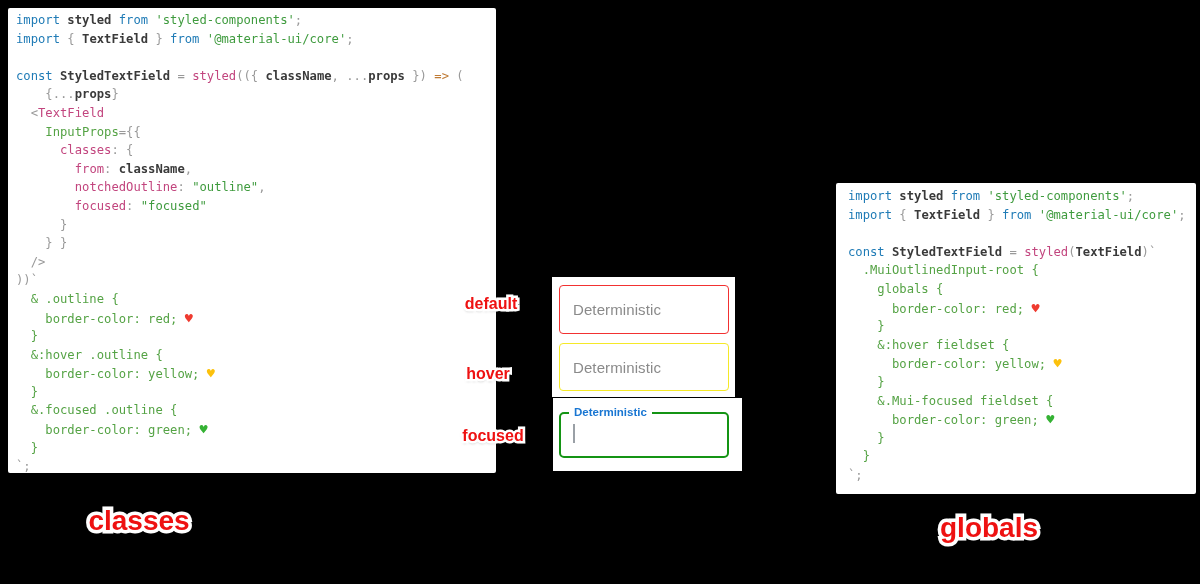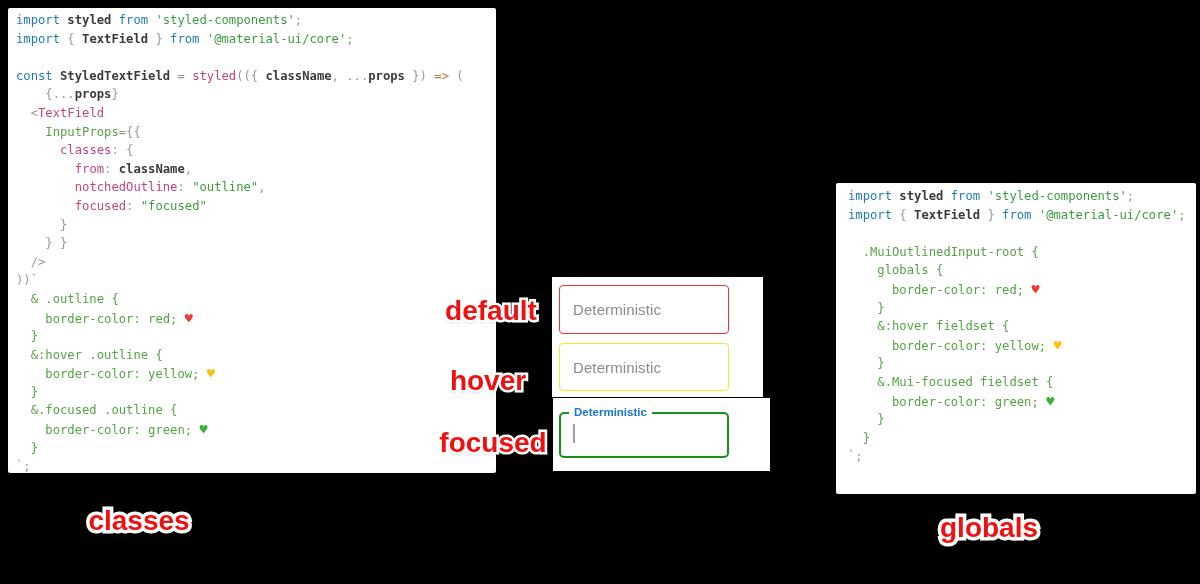--- a/index.html
+++ b/index.html
@@ -18,39 +18,39 @@
   .t-str{color:var(--str,#3f9b3e);}
   .t-css{color:var(--cssg,#55a345);}
   .t-attr{color:var(--cssg,#55a345);}
   .t-punc{color:var(--gray,#999999);}
   .t-arrow{color:var(--arrow,#bf7b35);}
   .t-hr{color:#ef3b30;font-size:13.5px;}
   .t-hy{color:#fcc10c;font-size:13.5px;}
   .t-hg{color:#35b234;font-size:13.5px;}
 
   
-  .demo-panel{position:absolute;background:var(--panel,#fff);padding-left:28px;}
+  .demo-panel{position:absolute;background:var(--panel,#fff);}
   #panel-top{left:552px;top:277px;width:183px;height:120px;}
   #panel-bottom{left:553px;top:398px;width:189px;height:73px;}
 
   .tf{position:absolute;box-sizing:border-box;background:#fff;display:flex;align-items:center;}
   #tf-default{left:7px;top:8px;width:170px;height:49px;border:1.6px solid var(--red,#f23131);border-radius:4px;}
   #tf-hover{left:7px;top:66px;width:170px;height:48px;border:1.6px solid var(--yellow,#f5e928);border-radius:4px;}
   #tf-focused{left:6px;top:14px;width:170px;height:46px;border:2px solid var(--green,#149414);border-radius:5px;}
   .tf-placeholder{color:var(--gray-text,#8a8a8a);font-size:15px;padding-left:13px;letter-spacing:.1px;}
   .tf-notch-label{position:absolute;top:-9px;left:8px;background:#fff;padding:0 5px;
                   color:var(--blue,#1976d2);font-size:11.5px;font-weight:bold;line-height:15px;}
   .tf-caret{position:absolute;left:12px;top:10px;width:2px;height:19px;background:#9aa0a6;}
 
   
   .sticker{position:absolute;font-weight:bold;color:var(--sticker,#ee1111);
            transform:translateX(-50%);white-space:nowrap;z-index:2;}
   .sticker::before{content:attr(data-text);position:absolute;left:0;top:0;z-index:-1;
                    color:#fff;text-shadow:0 2px 3px rgba(40,40,40,.55);}
-  .sticker-sm{font-size:28px;}
+  .sticker-sm{font-size:16px;}
   .sticker-sm::before{-webkit-text-stroke:5px #fff;}
   .sticker-lg{font-size:28px;}
   .sticker-lg::before{-webkit-text-stroke:7px #fff;}
   #label-default{left:491px;top:295px;}
   #label-hover{left:488px;top:365px;}
   #label-focused{left:493px;top:427px;}
   #caption-classes{left:139px;top:505px;}
   #caption-globals{left:960px;top:512px;margin-left:29px;}
 </style>
 </head>
@@ -83,20 +83,21 @@
       <div class="cl"><span class="t-css">  &amp;.focused .outline {</span></div>
       <div class="cl"><span class="t-css">    border-color: green; </span><span class="t-hg">♥</span></div>
       <div class="cl"><span class="t-css">  }</span></div>
       <div class="cl"><span class="t-punc">`;</span></div>
     </div>
 
   <div id="right-code" class="code-block">
       <div class="cl"><span class="t-kw">import</span><span class="t-id"> styled </span><span class="t-kw">from</span><span class="t-str"> 'styled-components'</span><span class="t-punc">;</span></div>
       <div class="cl"><span class="t-kw">import</span><span class="t-punc"> { </span><span class="t-id">TextField</span><span class="t-punc"> } </span><span class="t-kw">from</span><span class="t-str"> '@material-ui/core'</span><span class="t-punc">;</span></div>
       <div class="cl">&nbsp;</div>
+      <div class="cl"><span class="t-kw">const</span><span class="t-id"> StyledTextField </span><span class="t-punc">= </span><span class="t-fn">styled</span><span class="t-punc">(</span><span class="t-id">TextField</span><span class="t-punc">)`</span></div>
       <div class="cl"><span class="t-css">  .MuiOutlinedInput-root {</span></div>
       <div class="cl"><span class="t-css">    globals {</span></div>
       <div class="cl"><span class="t-css">      border-color: red; </span><span class="t-hr">♥</span></div>
       <div class="cl"><span class="t-css">    }</span></div>
       <div class="cl"><span class="t-css">    &amp;:hover fieldset {</span></div>
       <div class="cl"><span class="t-css">      border-color: yellow; </span><span class="t-hy">♥</span></div>
       <div class="cl"><span class="t-css">    }</span></div>
       <div class="cl"><span class="t-css">    &amp;.Mui-focused fieldset {</span></div>
       <div class="cl"><span class="t-css">      border-color: green; </span><span class="t-hg">♥</span></div>
       <div class="cl"><span class="t-css">    }</span></div>

